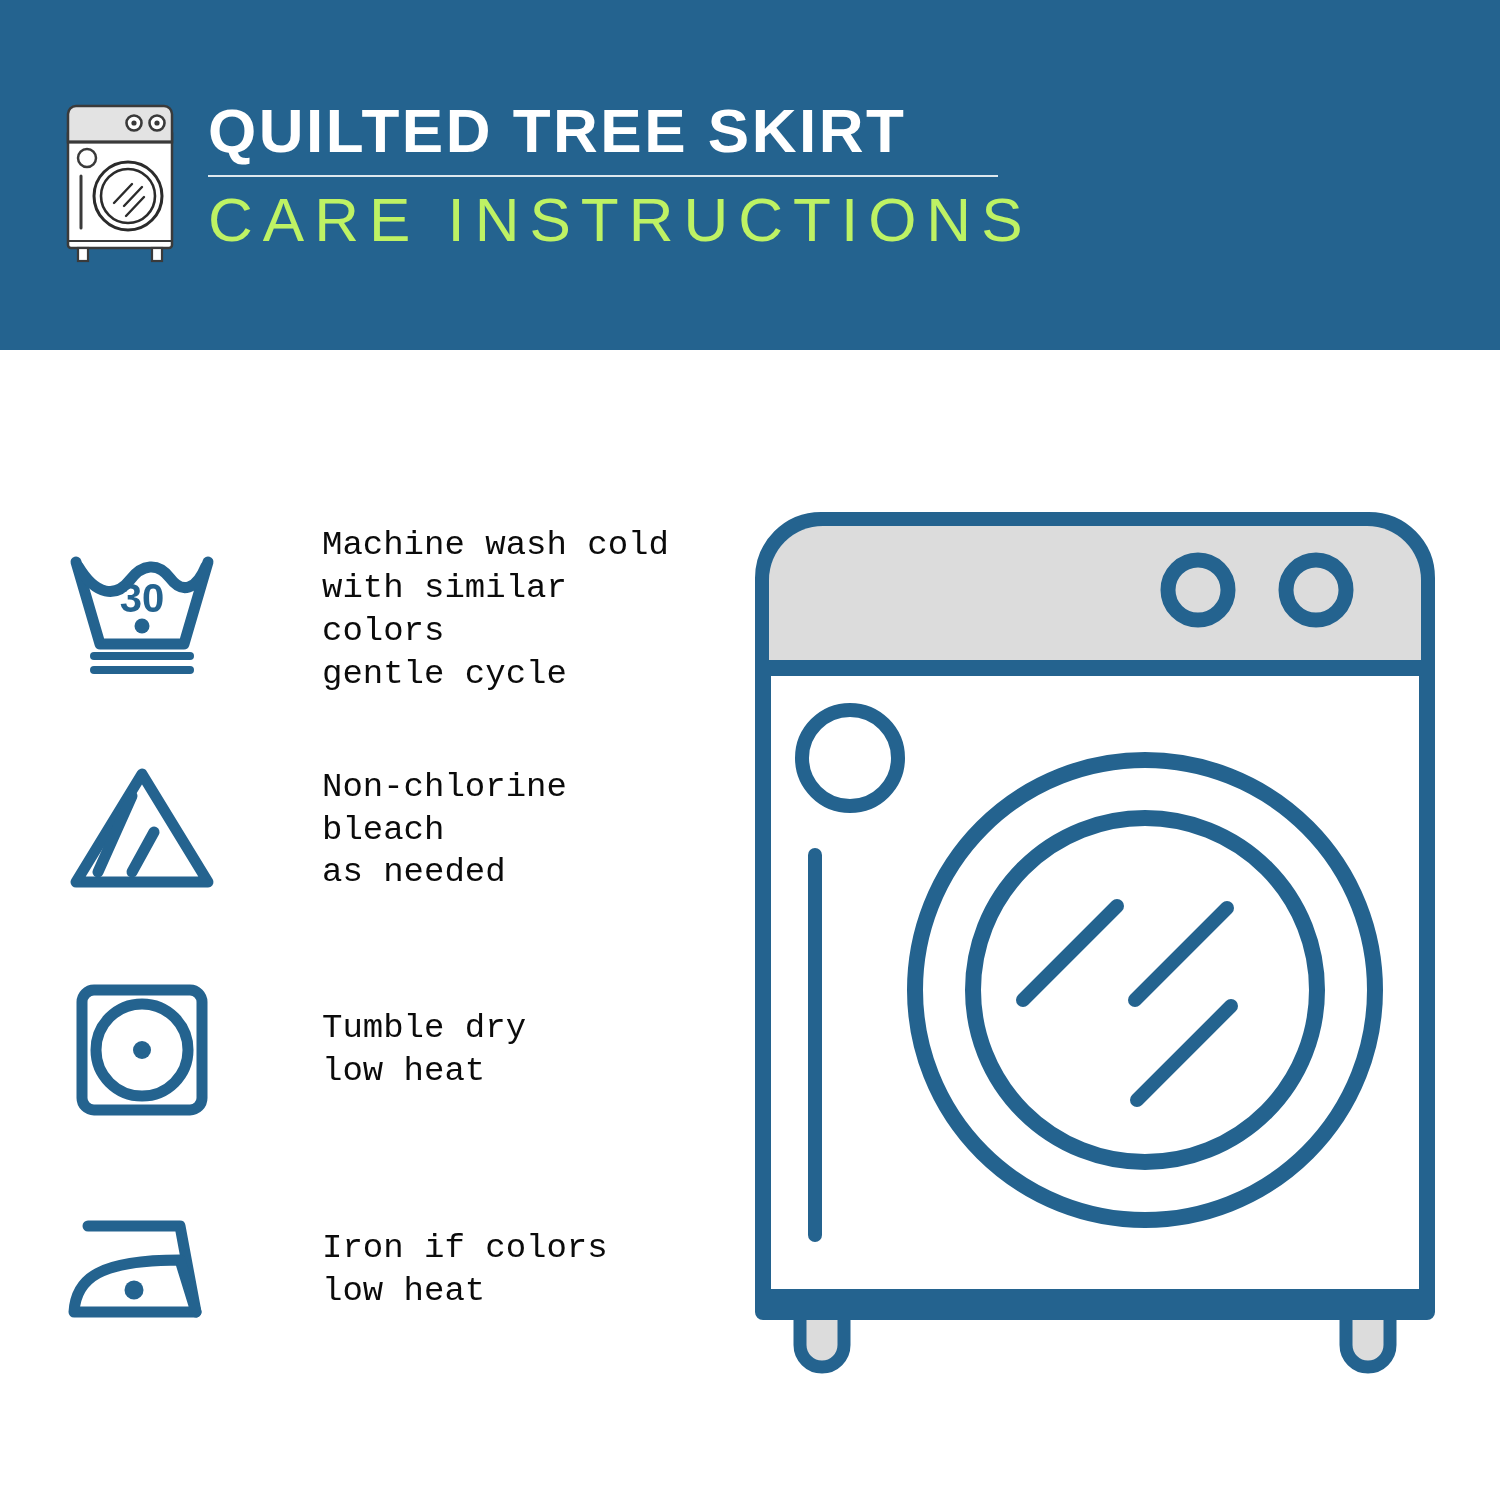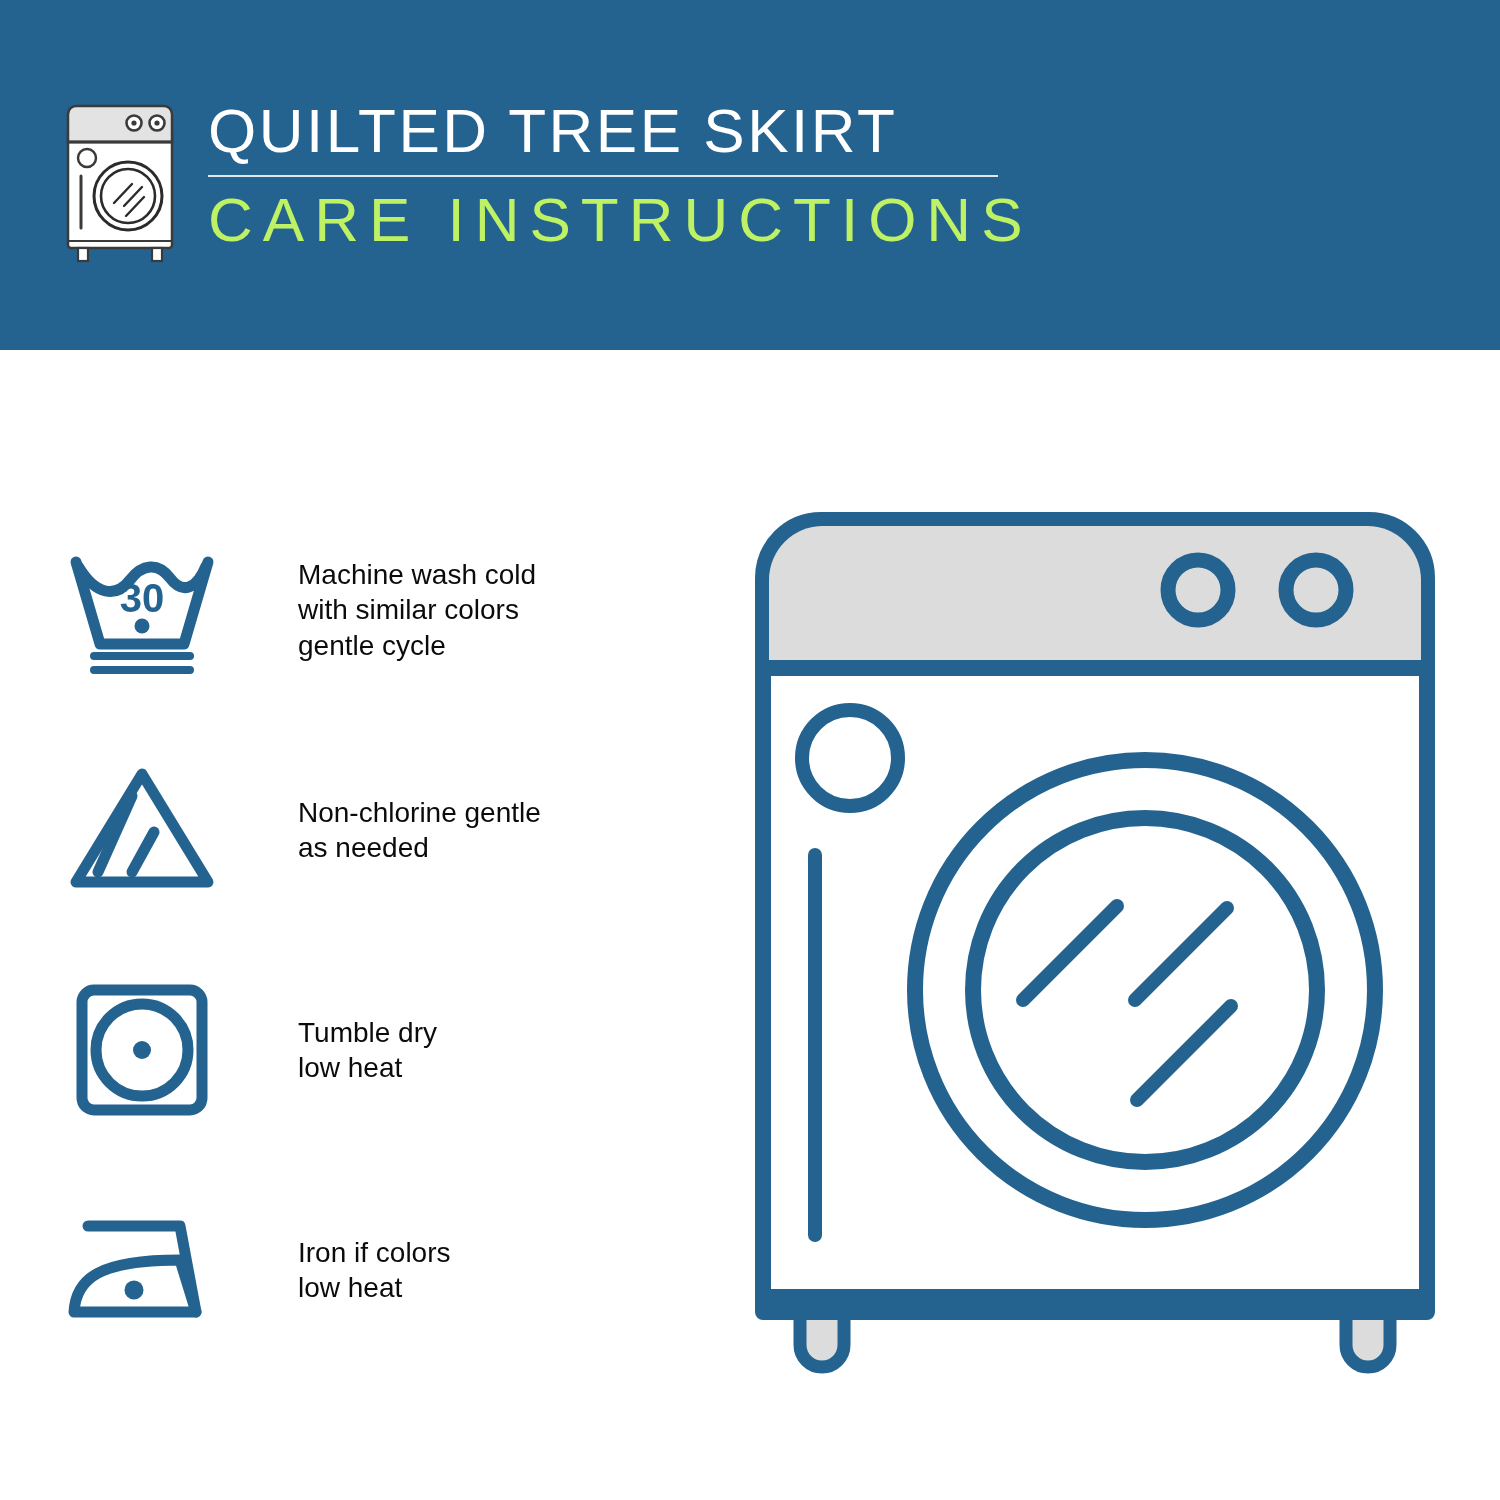--- a/index.html
+++ b/index.html
@@ -37,21 +37,21 @@
     margin-right: 22px;
   }
   #header-text-block {
     display: flex;
     flex-direction: column;
     padding-top: 4px;
   }
   #product-title {
     color: #ffffff;
     font-size: 62px;
-    font-weight: 400;
+    font-weight: 700;
     letter-spacing: 2.5px;
     line-height: 1.0;
     white-space: nowrap;
     font-family: "Liberation Sans", sans-serif;
   }
   #title-divider {
     height: 2px;
     background: #ffffff;
     opacity: .85;
     margin: 13px 0 12px 0;
@@ -80,26 +80,26 @@
     height: 220px;
   }
   .care-symbol {
     width: 170px;
     flex: 0 0 170px;
     display: flex;
     align-items: flex-start;
     justify-content: flex-start;
   }
   .care-text {
-    font-family: Liberation Sans, sans-serif;
-    font-size: 28px;
+    font-family: Liberation Mono, monospace;
+    font-size: 34px;
     font-weight: 500;
     color: #0b0b0b;
     line-height: 1.26;
-    margin-left: 66px;
+    margin-left: 90px;
     white-space: pre-line;
   }
 
   
   #washer-illustration {
     position: absolute;
     left: 745px;
     top: 500px;
     width: 700px;
     height: 910px;
@@ -174,21 +174,21 @@
   <div class="care-row">
     <div class="care-symbol">
       <svg width="160" height="140" viewBox="0 0 160 140">
 
         <path d="M80 14 L146 122 L14 122 Z" fill="none" stroke="#24638f" stroke-width="11" stroke-linejoin="round"></path>
 
         <line x1="70" y1="36" x2="36" y2="112" stroke="#24638f" stroke-width="11" stroke-linecap="round"></line>
         <line x1="92" y1="72" x2="70" y2="112" stroke="#24638f" stroke-width="11" stroke-linecap="round"></line>
       </svg>
     </div>
-    <div class="care-text">Non-chlorine gentle
+    <div class="care-text">Non-chlorine bleach
 as needed</div>
   </div>
 
   <div class="care-row">
     <div class="care-symbol">
       <svg width="160" height="140" viewBox="0 0 160 140">
         <rect x="20" y="10" width="120" height="120" rx="12" fill="none" stroke="#24638f" stroke-width="11"></rect>
         <circle cx="80" cy="70" r="46" fill="none" stroke="#24638f" stroke-width="11"></circle>
         <circle cx="80" cy="70" r="9" fill="#24638f"></circle>
       </svg>

